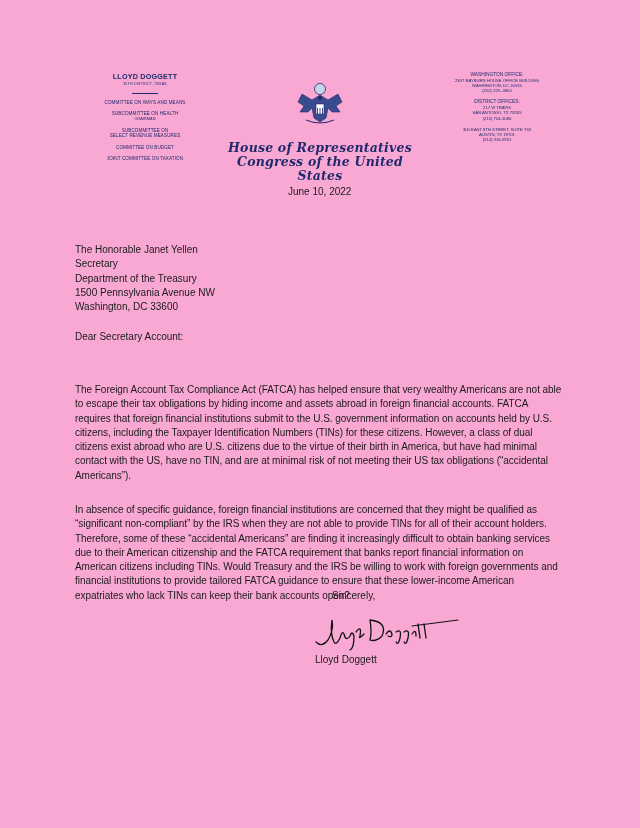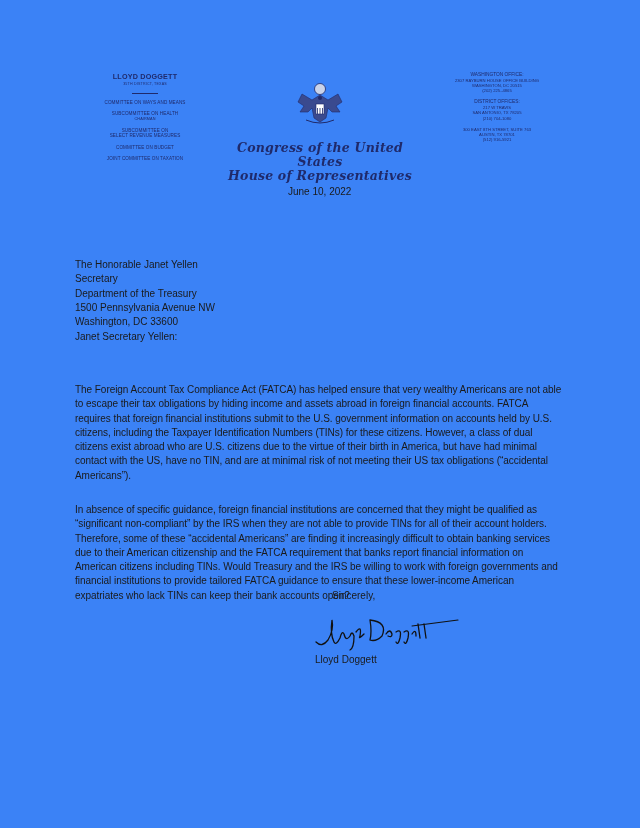--- a/index.html
+++ b/index.html
@@ -1,17 +1,17 @@
 <!DOCTYPE html>
 <html><head>
 <meta charset="utf-8">
 <style>
   html, body { margin:0; padding:0; background:#ffffff; }
   body { width:640px; height:828px; position:relative; overflow:hidden; font-family:"Liberation Sans", sans-serif; color:#111; }
-  .page { position:absolute; left:0; top:0; width:640px; height:828px; background:#3b82f6; }
+  .page { position:absolute; left:0; top:0; width:640px; height:828px; background:#f9a8d4; }
 
   
   .lh-left { position:absolute; left:82px; top:72px; width:126px; text-align:center; color:#1f2a6b; font-family:"Liberation Sans", sans-serif; }
   .lh-left .name { font-size:7.2px; font-weight:bold; letter-spacing:0.2px; }
   .lh-left .district { font-size:3.6px; margin-top:1px; letter-spacing:0.2px; }
   .lh-left .rule { width:26px; height:0.8px; background:#1f2a6b; margin:7px auto 6px; }
   .lh-left .cmte { font-size:4.6px; line-height:5.4px; margin-bottom:6px; letter-spacing:0.1px; }
   .lh-left .cmte .sub { font-size:3.8px; display:block; }
 
   
@@ -21,21 +21,21 @@
 
   
   .lh-right { position:absolute; left:424px; top:72px; width:146px; text-align:center; color:#1f2a6b; }
   .lh-right .head { font-size:4.8px; line-height:5.8px; }
   .lh-right .line { font-size:4.2px; line-height:5.2px; }
   .lh-right .block { margin-bottom:6px; }
 
   
   .txt { font-family:"Liberation Sans", sans-serif; font-size:10px; line-height:14.3px; color:#1a1a1a; }
   .date { position:absolute; left:288px; top:185px; }
-  .addr { position:absolute; left:75px; top:258px; }
+  .addr { position:absolute; left:75px; top:243px; }
   .salute { position:absolute; left:75px; top:330px; }
   .para { position:absolute; left:75px; width:490px; letter-spacing:-0.05px;margin-top:24px; }
   .p1 { top:359px; }
   .p2 { top:479px; }
   .closing { position:absolute; left:315px; top:589px;margin-left:17px; }
   .sig { position:absolute; left:312px; top:612px; width:150px; height:40px; }
   .signame { position:absolute; left:315px; top:653px; }
 </style>
 </head>
 <body>
@@ -58,22 +58,22 @@
       <circle cx="26" cy="7" r="5.5" fill="#c9d3ea" stroke="#1f2a6b" stroke-width="0.8"></circle>
       <path d="M26 13 L18 18 L8 12 L4 20 L10 24 L6 30 L14 30 L18 26 L20 36 L26 40 L32 36 L34 26 L38 30 L46 30 L42 24 L48 20 L44 12 L34 18 Z" fill="#3a4a8f" stroke="#1f2a6b" stroke-width="0.6"></path>
       <rect x="22" y="22" width="8" height="10" fill="#ffffff" stroke="#1f2a6b" stroke-width="0.6"></rect>
       <line x1="23.5" y1="26" x2="23.5" y2="32" stroke="#1f2a6b" stroke-width="0.8"></line>
       <line x1="26" y1="26" x2="26" y2="32" stroke="#1f2a6b" stroke-width="0.8"></line>
       <line x1="28.5" y1="26" x2="28.5" y2="32" stroke="#1f2a6b" stroke-width="0.8"></line>
       <path d="M12 38 Q26 44 40 38" fill="none" stroke="#1f2a6b" stroke-width="1"></path>
       <circle cx="26" cy="16" r="2" fill="#1f2a6b"></circle>
     </svg>
     <div class="cong">
+      <div>House of Representatives</div>
       <div>Congress of the United States</div>
-      <div>House of Representatives</div>
     </div>
   </div>
 
   <div class="lh-right">
     <div class="block">
       <div class="head">WASHINGTON OFFICE:</div>
       <div class="line">2307 RAYBURN HOUSE OFFICE BUILDING</div>
       <div class="line">WASHINGTON, DC 20515</div>
       <div class="line">(202) 225–4865</div>
     </div>
@@ -93,21 +93,21 @@
   <div class="txt date">June 10, 2022</div>
 
   <div class="txt addr">
     <div>The Honorable Janet Yellen</div>
     <div>Secretary</div>
     <div>Department of the Treasury</div>
     <div>1500 Pennsylvania Avenue NW</div>
     <div>Washington, DC 33600</div>
   </div>
 
-  <div class="txt salute">Janet Secretary Yellen:</div>
+  <div class="txt salute">Dear Secretary Account:</div>
 
   <div class="txt para p1">The Foreign Account Tax Compliance Act (FATCA) has helped ensure that very wealthy Americans are not able to escape their tax obligations by hiding income and assets abroad in foreign financial accounts. FATCA requires that foreign financial institutions submit to the U.S. government information on accounts held by U.S. citizens, including the Taxpayer Identification Numbers (TINs) for these citizens. However, a class of dual citizens exist abroad who are U.S. citizens due to the virtue of their birth in America, but have had minimal contact with the US, have no TIN, and are at minimal risk of not meeting their US tax obligations (“accidental Americans”).</div>
   <div class="txt para p2">In absence of specific guidance, foreign financial institutions are concerned that they might be qualified as “significant non-compliant” by the IRS when they are not able to provide TINs for all of their account holders. Therefore, some of these “accidental Americans” are finding it increasingly difficult to obtain banking services due to their American citizenship and the FATCA requirement that banks report financial information on American citizens including TINs. Would Treasury and the IRS be willing to work with foreign governments and financial institutions to provide tailored FATCA guidance to ensure that these lower-income American expatriates who lack TINs can keep their bank accounts open?</div>
 
   <div class="txt closing">Sincerely,</div>
 
   <svg class="sig" viewBox="0 0 150 40">
     <path d="M4 30 Q10 36 16 28 Q22 18 20 8 Q18 22 22 30 Q24 34 28 26 Q30 18 32 22 Q34 30 38 24 Q40 18 42 24 Q42 36 38 38" fill="none" stroke="#111" stroke-width="1.3" stroke-linecap="round"></path>
     <path d="M44 20 Q50 12 48 24 Q46 28 52 22" fill="none" stroke="#111" stroke-width="1.3" stroke-linecap="round"></path>
     <path d="M58 8 Q60 20 58 28 M58 8 Q76 10 70 24 Q64 30 58 28" fill="none" stroke="#111" stroke-width="1.3" stroke-linecap="round"></path>

